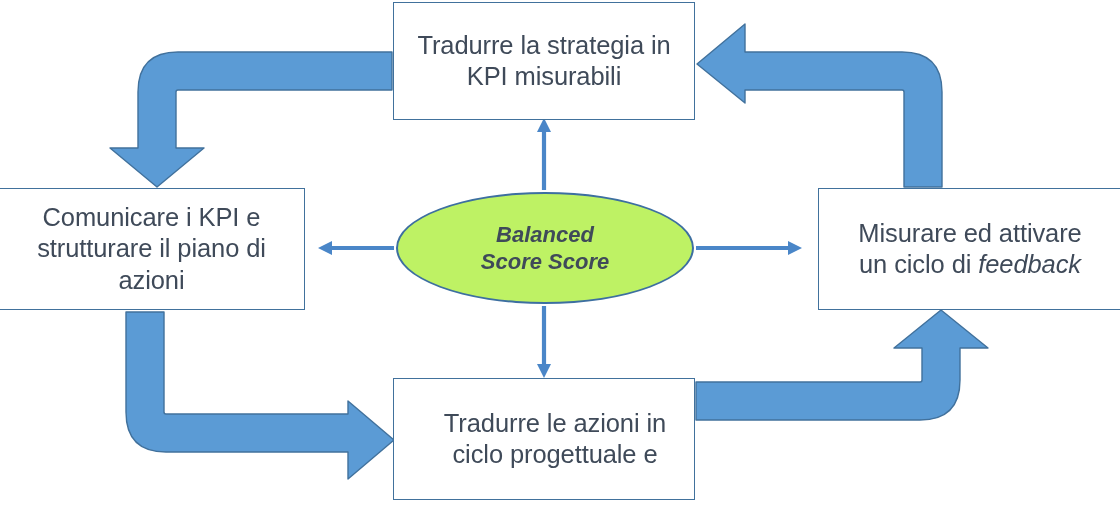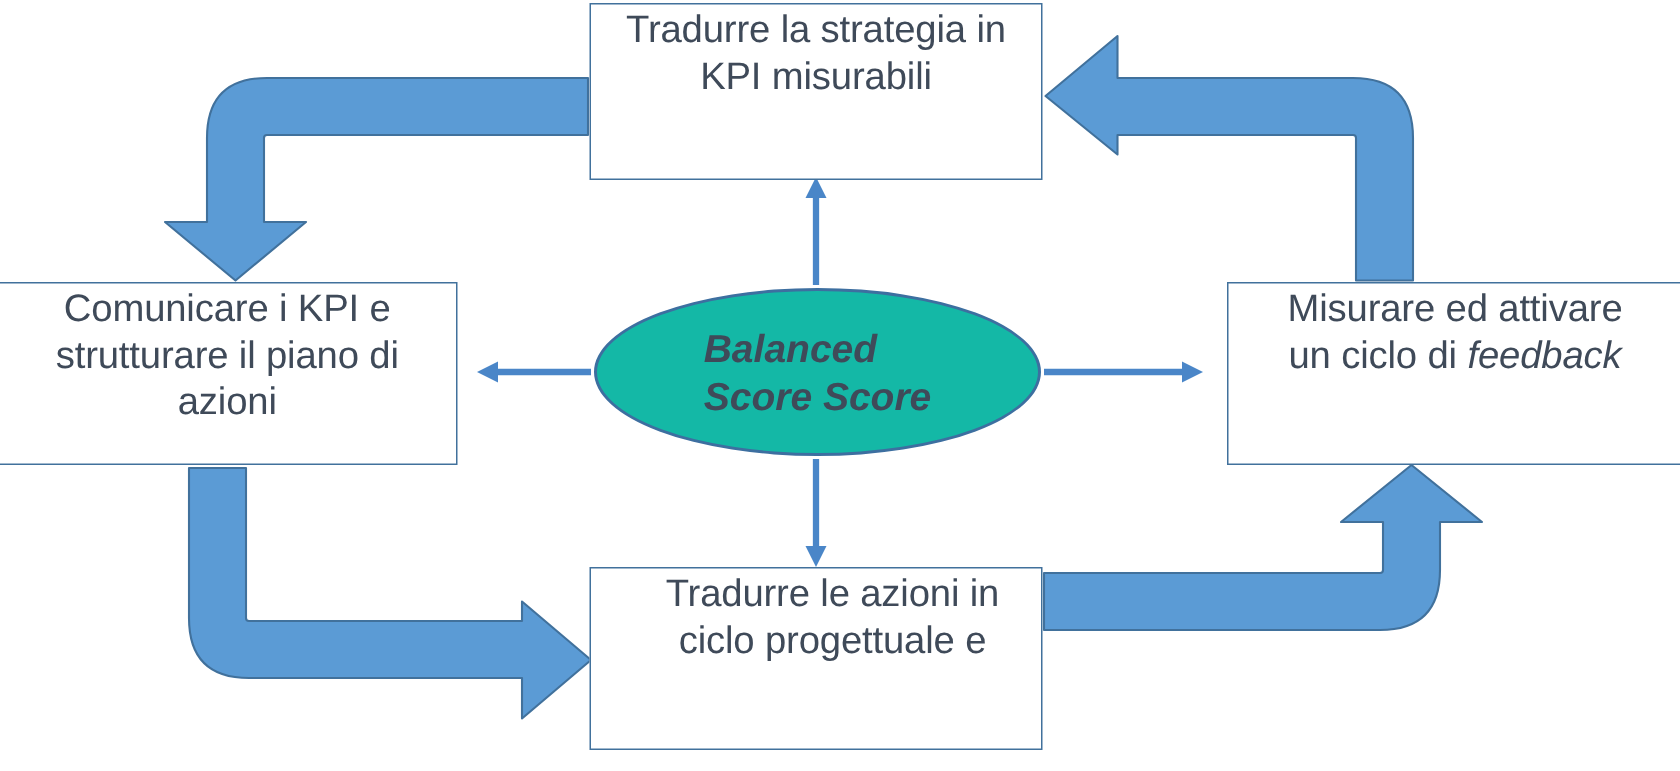--- a/index.html
+++ b/index.html
@@ -23,21 +23,21 @@
     top: 0;
     width: 1120px;
     height: 514px;
   }
   .node-box {
     position: absolute;
     box-sizing: border-box;
     background: #ffffff;
     border: 1.6px solid #41719C;
     display: flex;
-    align-items: flex-start;
+    align-items: center;
     justify-content: center;
     text-align: center;
     color: #3F4A59;
     font-size: 25.5px;
     line-height: 1.22;
     letter-spacing: -0.1px;
     z-index: 3;
     padding: 2px 6px;
   }
   .node-box .txt { display: block; width: 100%; }
@@ -50,27 +50,27 @@
 
   #ellipse-center {
     position: absolute;
     left: 396px;
     top: 192px;
     width: 298px;
     height: 112px;
     box-sizing: border-box;
     border: 2.6px solid #3D6FA0;
     border-radius: 50%;
-    background: #14b8a6;
+    background: #bef264;
     display: flex;
     align-items: center;
     justify-content: center;
-    text-align: left;
+    text-align: center;
     color: #3F4A59;
-    font-size: 26px;
+    font-size: 22px;
     font-weight: bold;
     font-style: italic;
     line-height: 1.24;
     z-index: 3;
   }
 </style>
 </head>
 <body>
 
 <div id="canvas">

